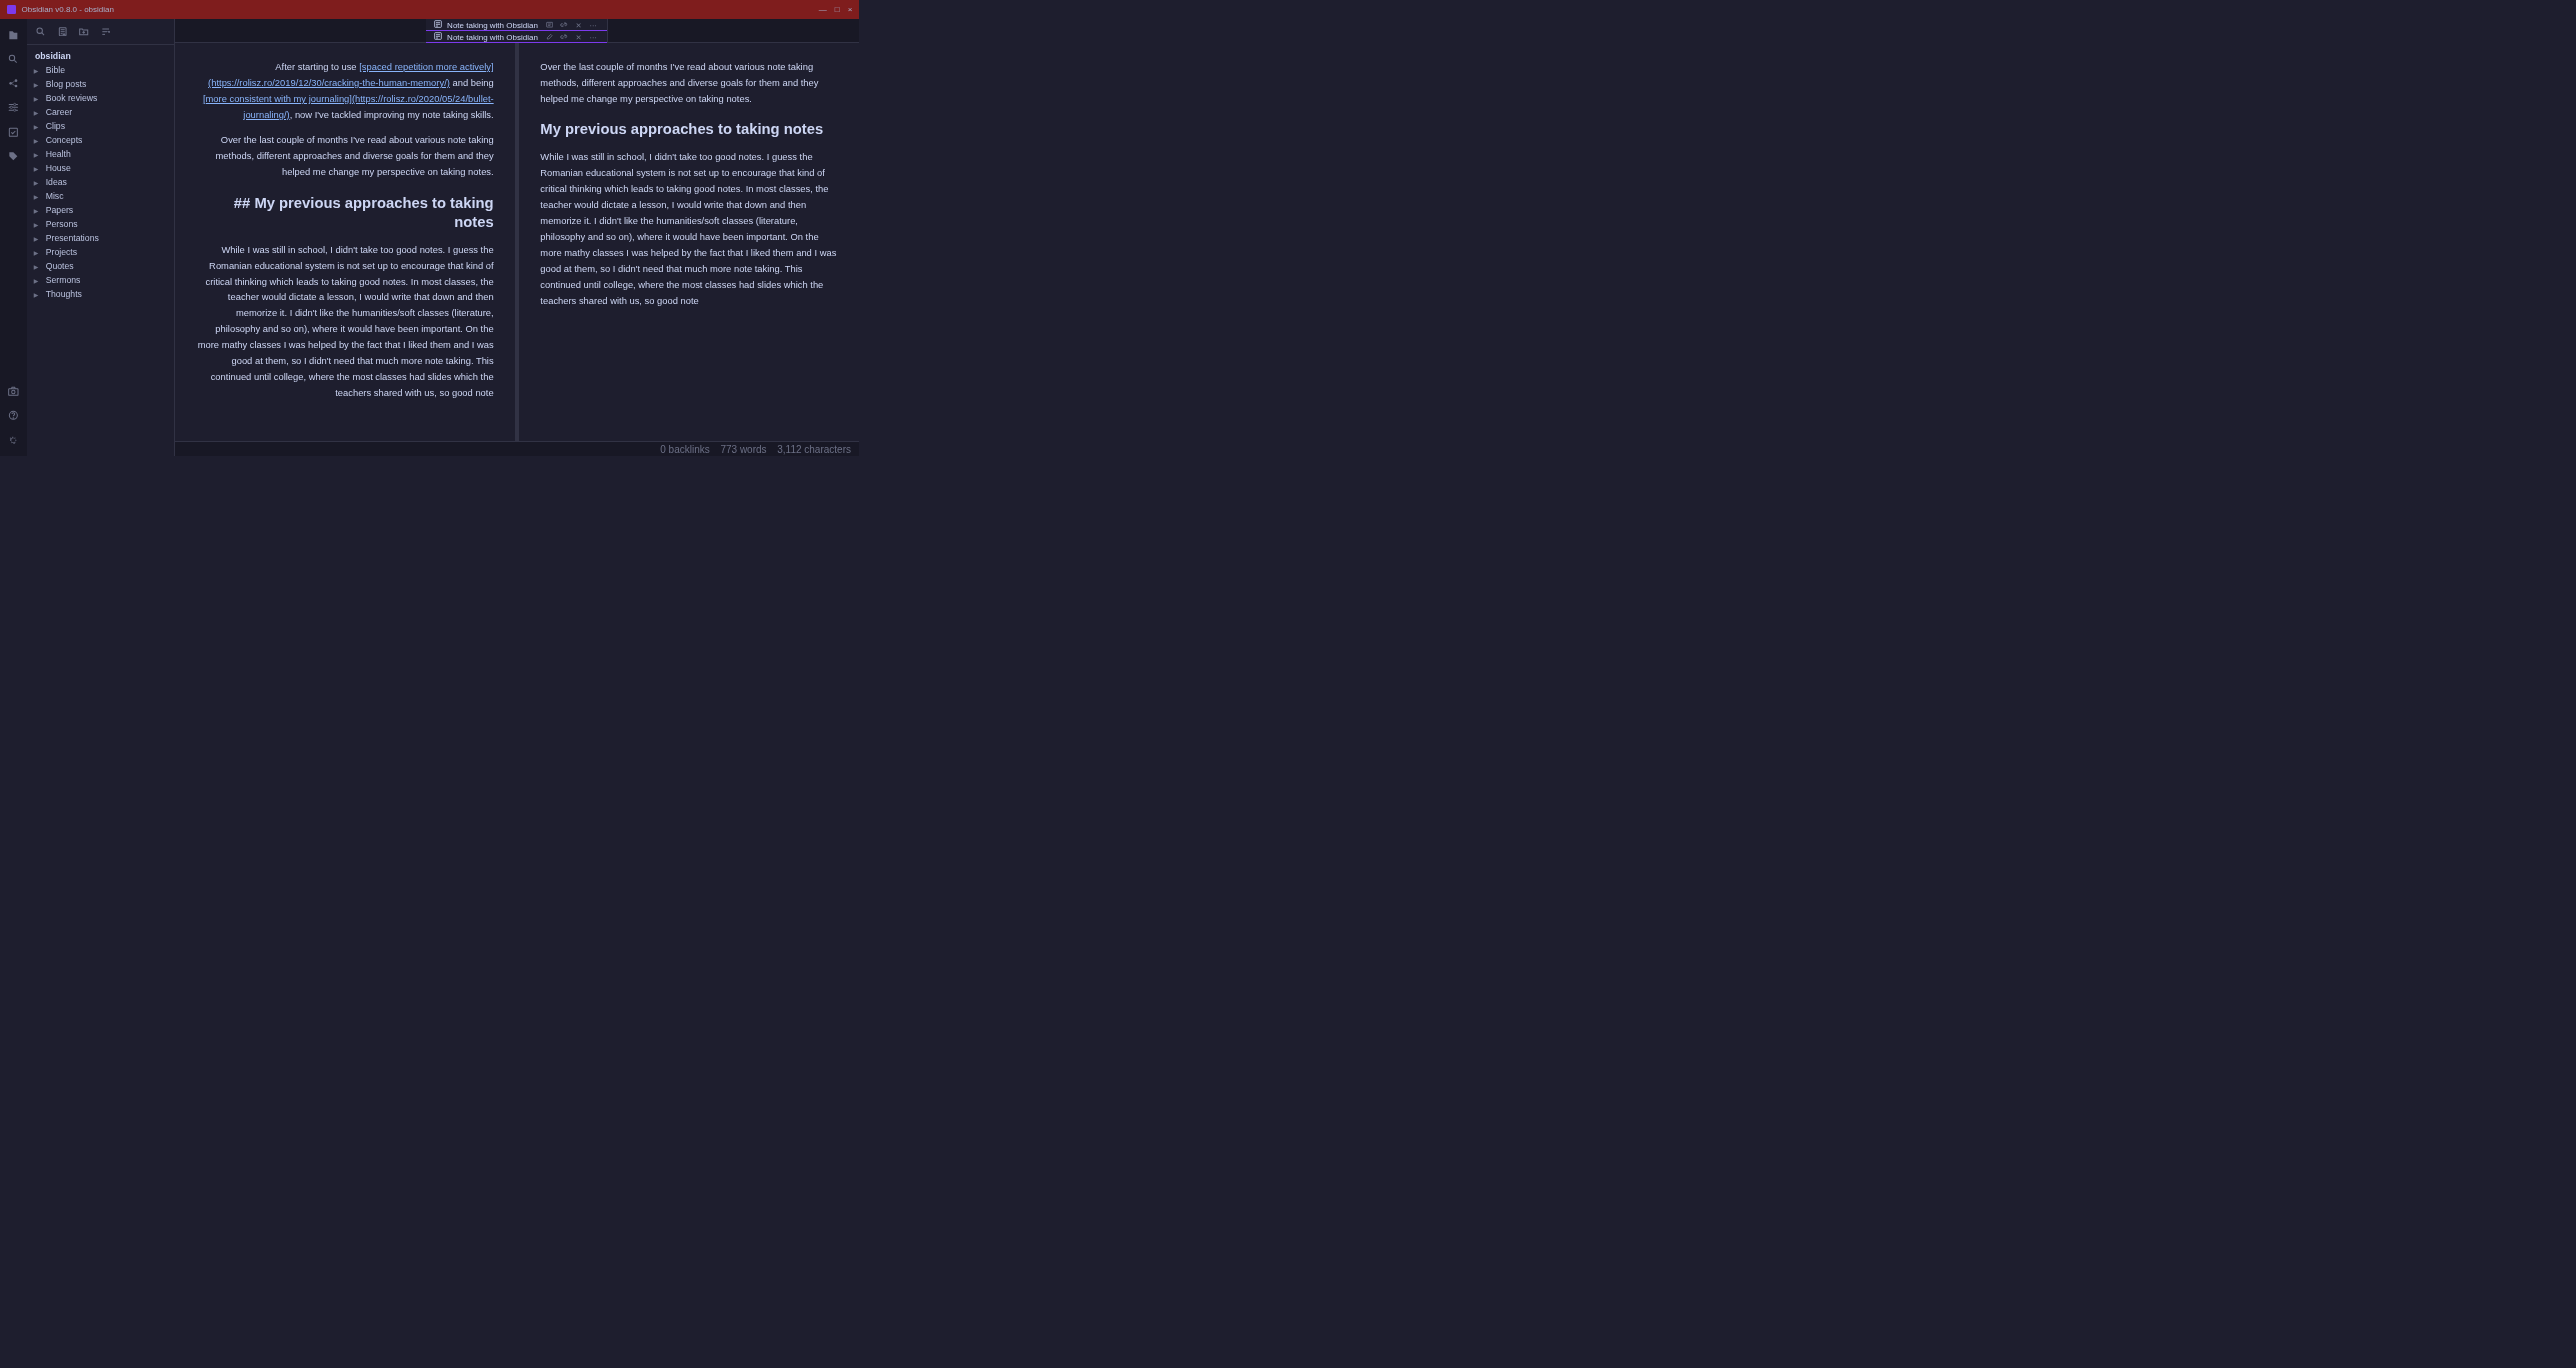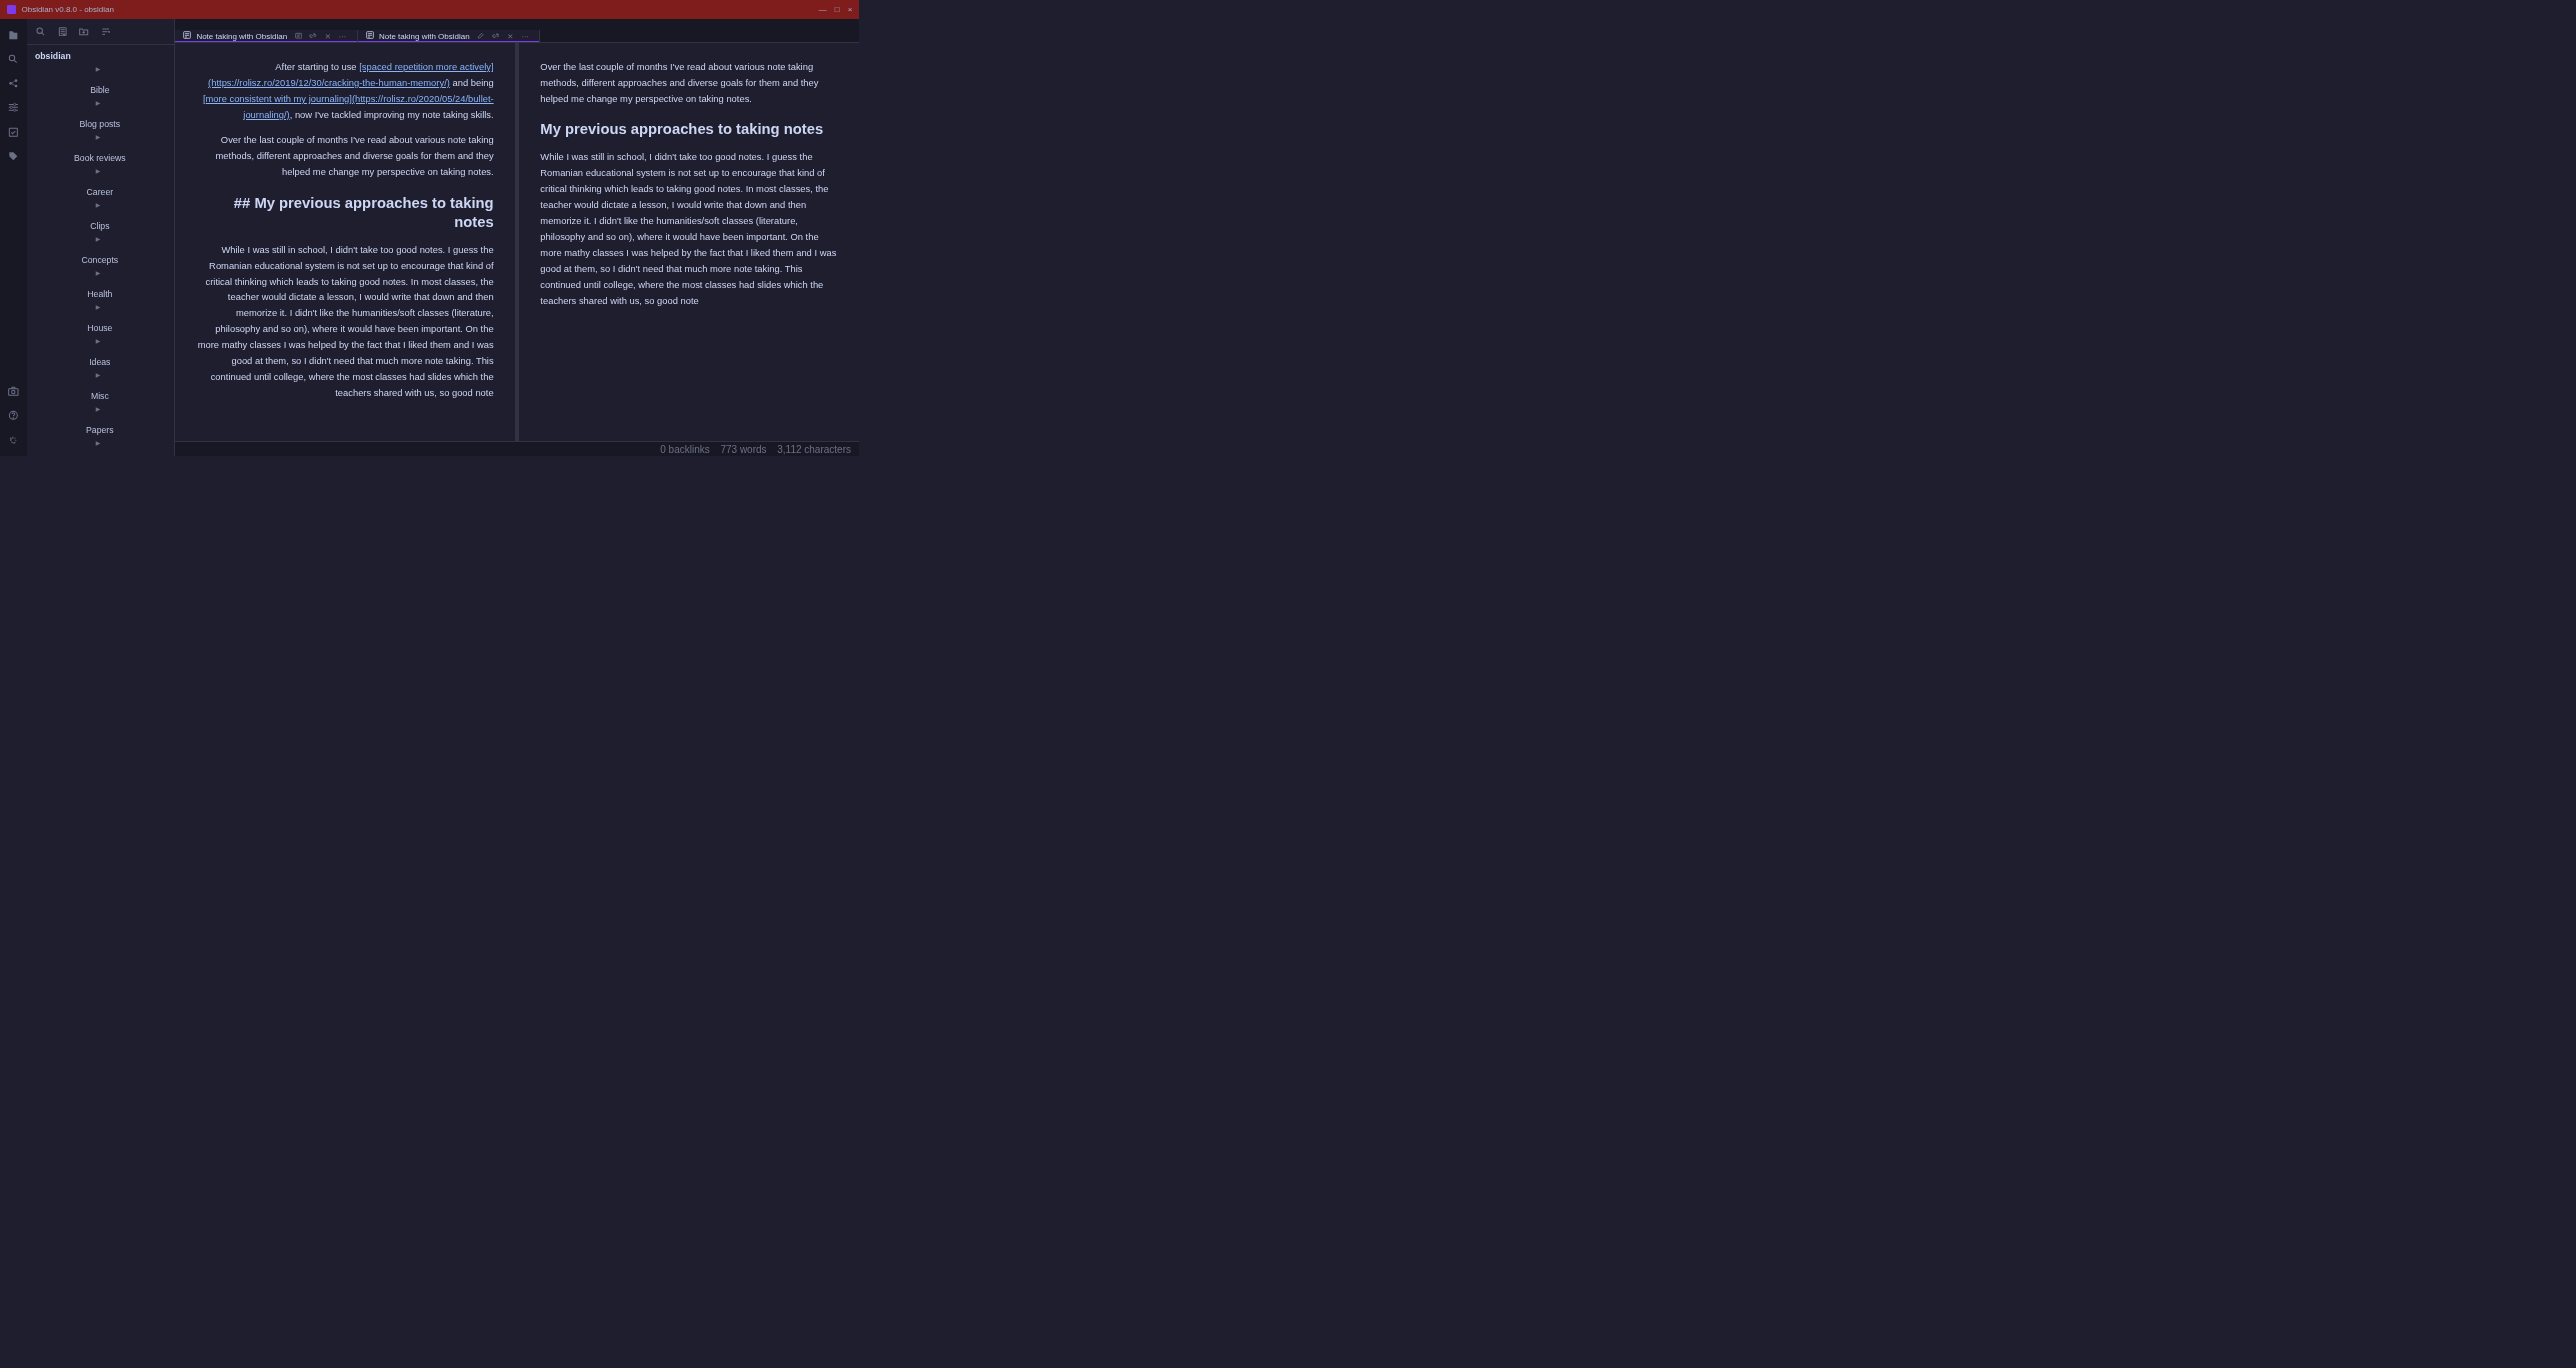--- a/index.html
+++ b/index.html
@@ -123,22 +123,21 @@
     .sidebar-nav::-webkit-scrollbar-track { background: transparent; }
     .sidebar-nav::-webkit-scrollbar-thumb { background: #45475a; border-radius: 1.3px; }
 
     .nav-item {
       display: flex;
       align-items: center;
       padding: 2px 8px 2px 6.7px;
       cursor: pointer;
       color: #bac2de;
       font-size: 8.7px;
-      gap: 13px;
-      flex-direction: column;
+      gap: 4px;
     }
     .nav-arrow {
       font-size: 6px;
       color: #6c7086;
       width: 8px;
       flex-shrink: 0;
     }
 
     
     .content {
@@ -147,21 +146,22 @@
       flex-direction: column;
       overflow: hidden;
     }
 
     
     .tabs-bar {
       display: flex;
       background: #181825;
       border-bottom: 0.7px solid #313244;
       height: 24px;
-      align-items: flex-end;
+      align-items: center;
+      flex-direction: column;
     }
     .tab {
       display: flex;
       align-items: center;
       padding: 0 8px;
       gap: 5.4px;
       font-size: 8px;
       color: #6c7086;
       cursor: pointer;
       border-right: 0.7px solid #313244;

